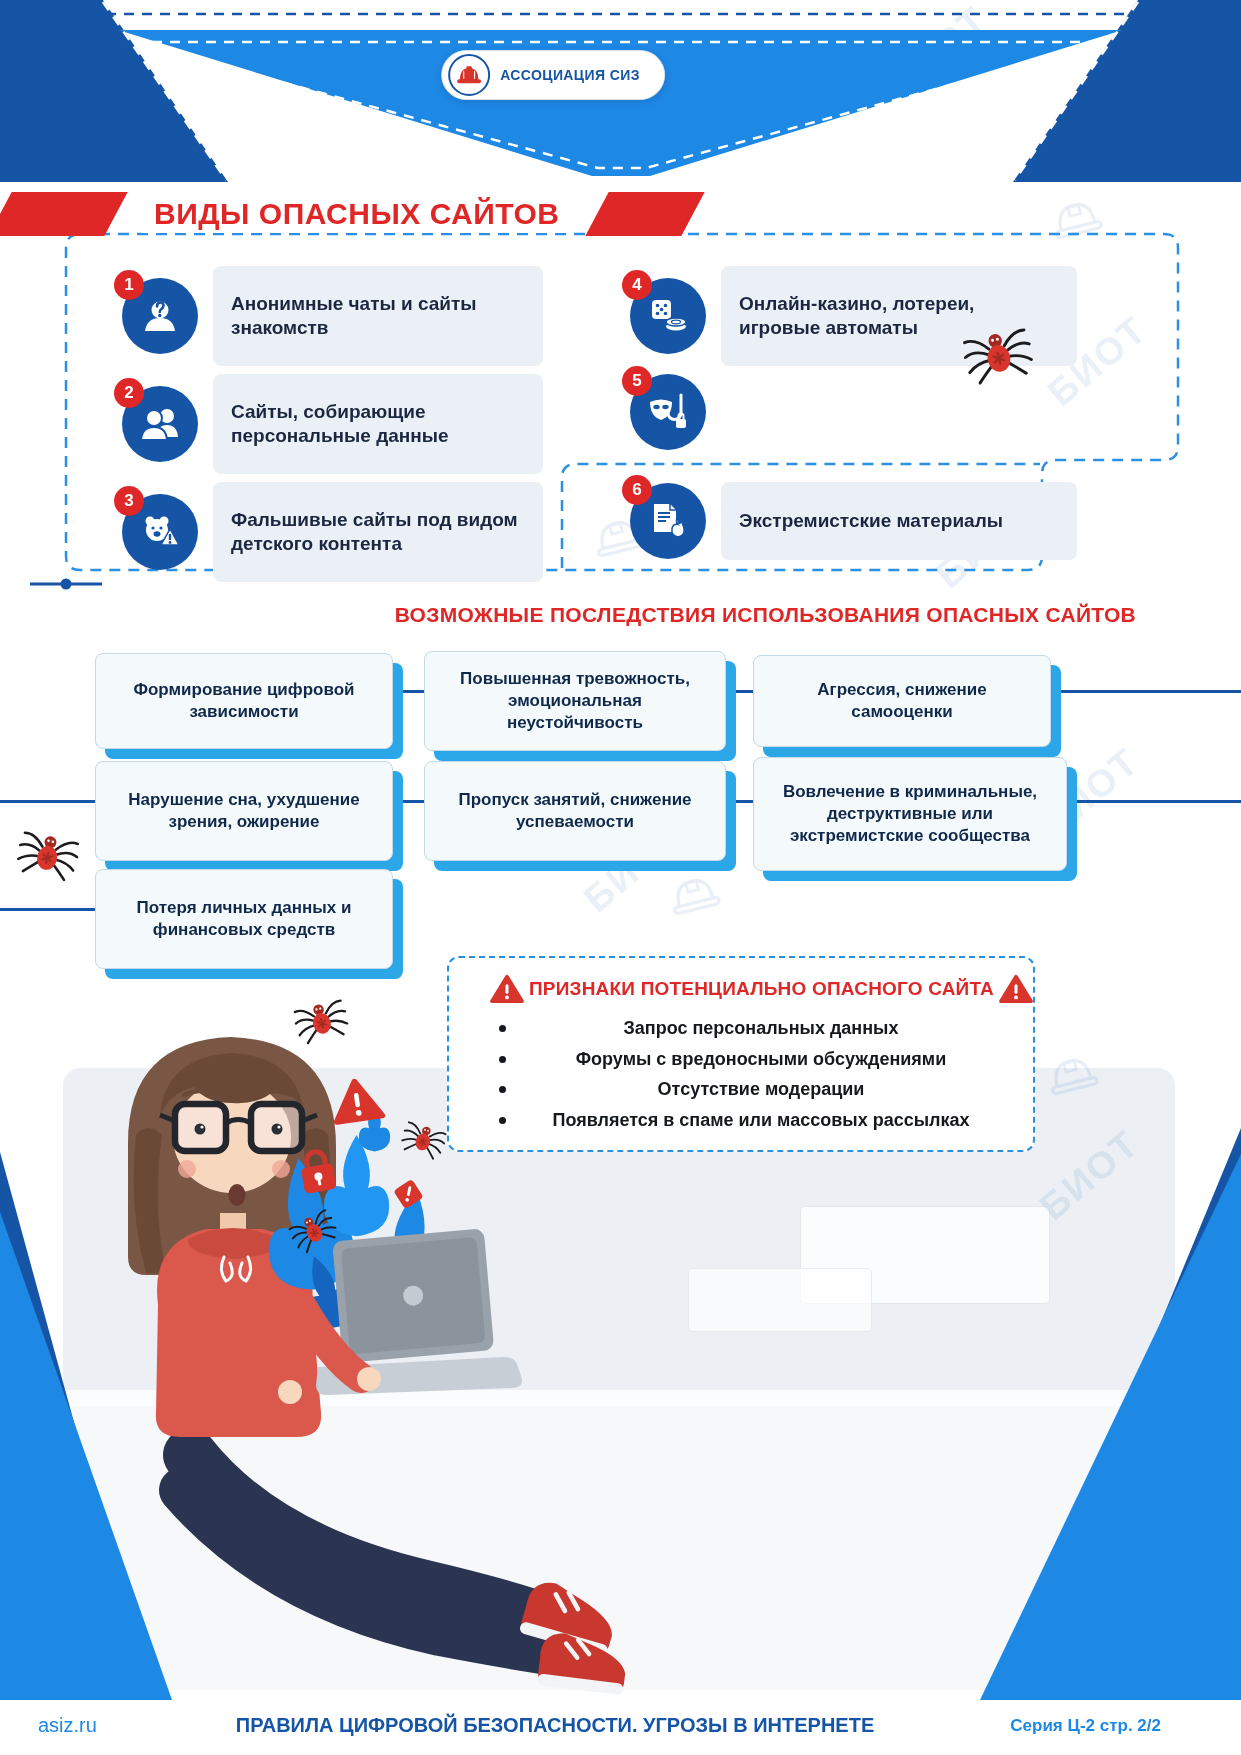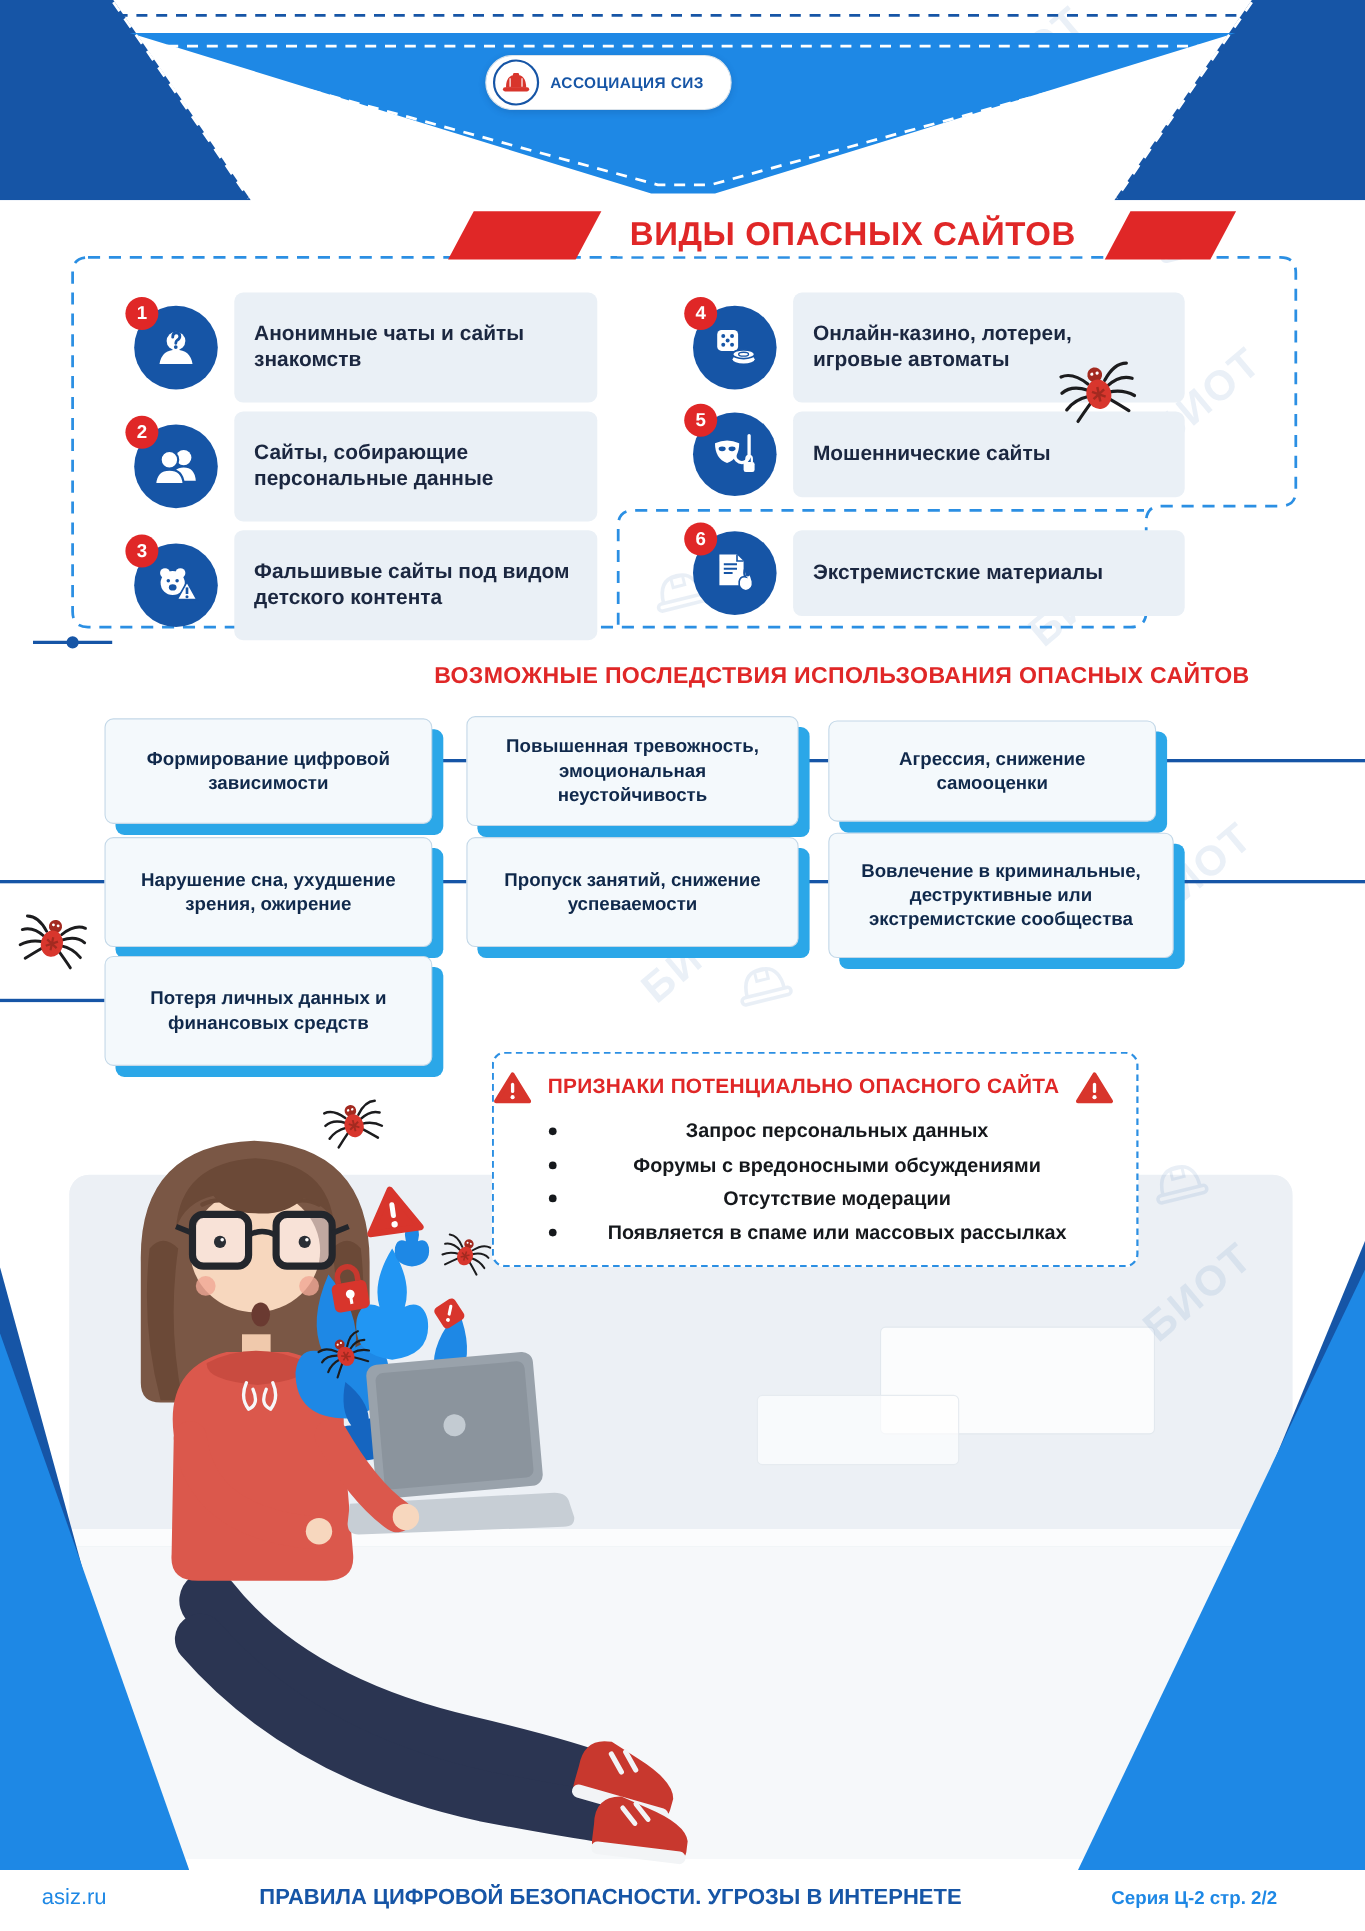--- a/index.html
+++ b/index.html
@@ -33,21 +33,21 @@
   
   .hdr{left:0;top:0;z-index:5;}
   .logo-pill{position:absolute;left:553px;top:50px;transform:translateX(-50%);height:48px;z-index:6;
              background:#fff;border:1px solid #D9E2EA;border-radius:26px;display:flex;align-items:center;
              gap:10px;padding:0 24px 0 6px;box-shadow:0 2px 7px rgba(10,40,90,.18);}
   .logo-circle{width:38px;height:38px;border-radius:50%;border:2px solid #1655A6;background:#fff;
                display:flex;align-items:center;justify-content:center;}
   .logo-text{color:#1655A6;font-weight:800;font-size:14px;letter-spacing:.4px;white-space:nowrap;}
 
   
-  .title-row{top:192px;left:0;width:1112px;display:flex;align-items:center;justify-content:flex-end;gap:26px;z-index:6;}
+  .title-row{top:192px;left:0;width:1112px;display:flex;align-items:center;justify-content:flex-start;gap:26px;z-index:6;}
   .para{width:116px;height:44px;background:#E02727;transform:skewX(-28deg);}
   .para.r{width:96px;}
   h1.main-title{margin:0;font-size:30px;font-weight:800;color:#E02727;background:#fff;padding:2px 12px;letter-spacing:.5px;white-space:nowrap;}
 
   
   .overlay-svg{left:0;top:0;z-index:3;}
 
   
   .section-abs{z-index:4;}
   .site-item{position:absolute;display:flex;align-items:center;gap:15px;}
@@ -64,21 +64,21 @@
   .cons-title{position:absolute;left:0;top:603px;width:1136px;text-align:right;margin:0;
               font-size:21px;font-weight:800;color:#E02727;letter-spacing:.3px;z-index:4;}
   .cons-box{position:absolute;background:#F4F9FC;border:1.5px solid #C3D8E8;border-radius:8px;
             box-shadow:10px 10px 0 #2BA7E8;display:flex;align-items:center;justify-content:center;
             text-align:center;padding:8px 14px;font-size:17px;font-weight:700;line-height:1.3;color:#10294B;z-index:4;}
   .conn{position:absolute;height:3px;background:#1655A6;z-index:3;}
 
   
   .signs-box{position:absolute;left:447px;top:956px;width:588px;height:196px;border:2.5px dashed #2B8FE3;
              border-radius:12px;background:#fff;z-index:4;padding-top:16px;box-sizing:border-box;}
-  .signs-title-row{display:flex;align-items:center;justify-content:flex-start;gap:15px;}
+  .signs-title-row{display:flex;align-items:center;justify-content:flex-end;gap:5px;}
   .signs-title-row h3{margin:0;font-size:19px;font-weight:800;color:#E02727;letter-spacing:.2px;}
   .signs-list{list-style:none;margin:14px 0 0 0;padding:0 30px 0 70px;}
   .signs-list li{position:relative;font-size:18px;font-weight:700;color:#15181C;margin-bottom:9px;line-height:1.2;text-align:center;}
   .signs-list li::before{content:"";position:absolute;left:-20px;top:7px;width:7px;height:7px;border-radius:50%;background:#15181C;}
 
   
   .scene{left:40px;top:985px;z-index:5;pointer-events:none;}
   .page-spider{z-index:6;pointer-events:none;}
 
   
@@ -276,23 +276,20 @@
         <span class="badge">5</span>
         <svg width="46" height="46" viewBox="0 0 46 46">
           <path d="M5,13 Q16,8 27,13 Q27,27 16,31 Q5,27 5,13 Z" fill="#fff"></path>
           <ellipse cx="11.5" cy="18" rx="3.2" ry="2.2" fill="#1655A6"></ellipse>
           <ellipse cx="20.5" cy="18" rx="3.2" ry="2.2" fill="#1655A6"></ellipse>
           <path d="M36,6 V24 a6.5,6.5 0 0 1 -13,0 v-3" fill="none" stroke="#fff" stroke-width="3" stroke-linecap="round"></path>
           <rect x="31" y="30" width="10" height="9" rx="2" fill="#fff"></rect>
           <path d="M33.5,30 v-3 a2.5,2.5 0 0 1 5,0 v3" fill="none" stroke="#fff" stroke-width="2"></path>
         </svg>
       </div>
-      <div class="site-box wR h1l">
-        <p style="margin:0">Мошеннические сайты</p>
-      </div>
     </div>
 
     <div class="site-item" style="left:630px;top:482px">
       <div class="site-icon">
         <span class="badge">6</span>
         <svg width="46" height="46" viewBox="0 0 46 46">
           <path d="M9,6 h16 l6,6 v22 h-22 z" fill="#fff"></path>
           <path d="M25,6 v6 h6" fill="none" stroke="#1655A6" stroke-width="1.5"></path>
           <path d="M13,15 h12 M13,19 h12 M13,23 h8" stroke="#1655A6" stroke-width="1.8"></path>
           <path d="M33,17 Q30,23 33,26.5 Q28,25.5 27,30.5 Q26,38 33,39 Q40,38 39,30.5 Q38,26 36,22.5 Q36,26 34,25 Q32,21 33,17 Z" fill="#fff" stroke="#1655A6" stroke-width="1.5"></path>

